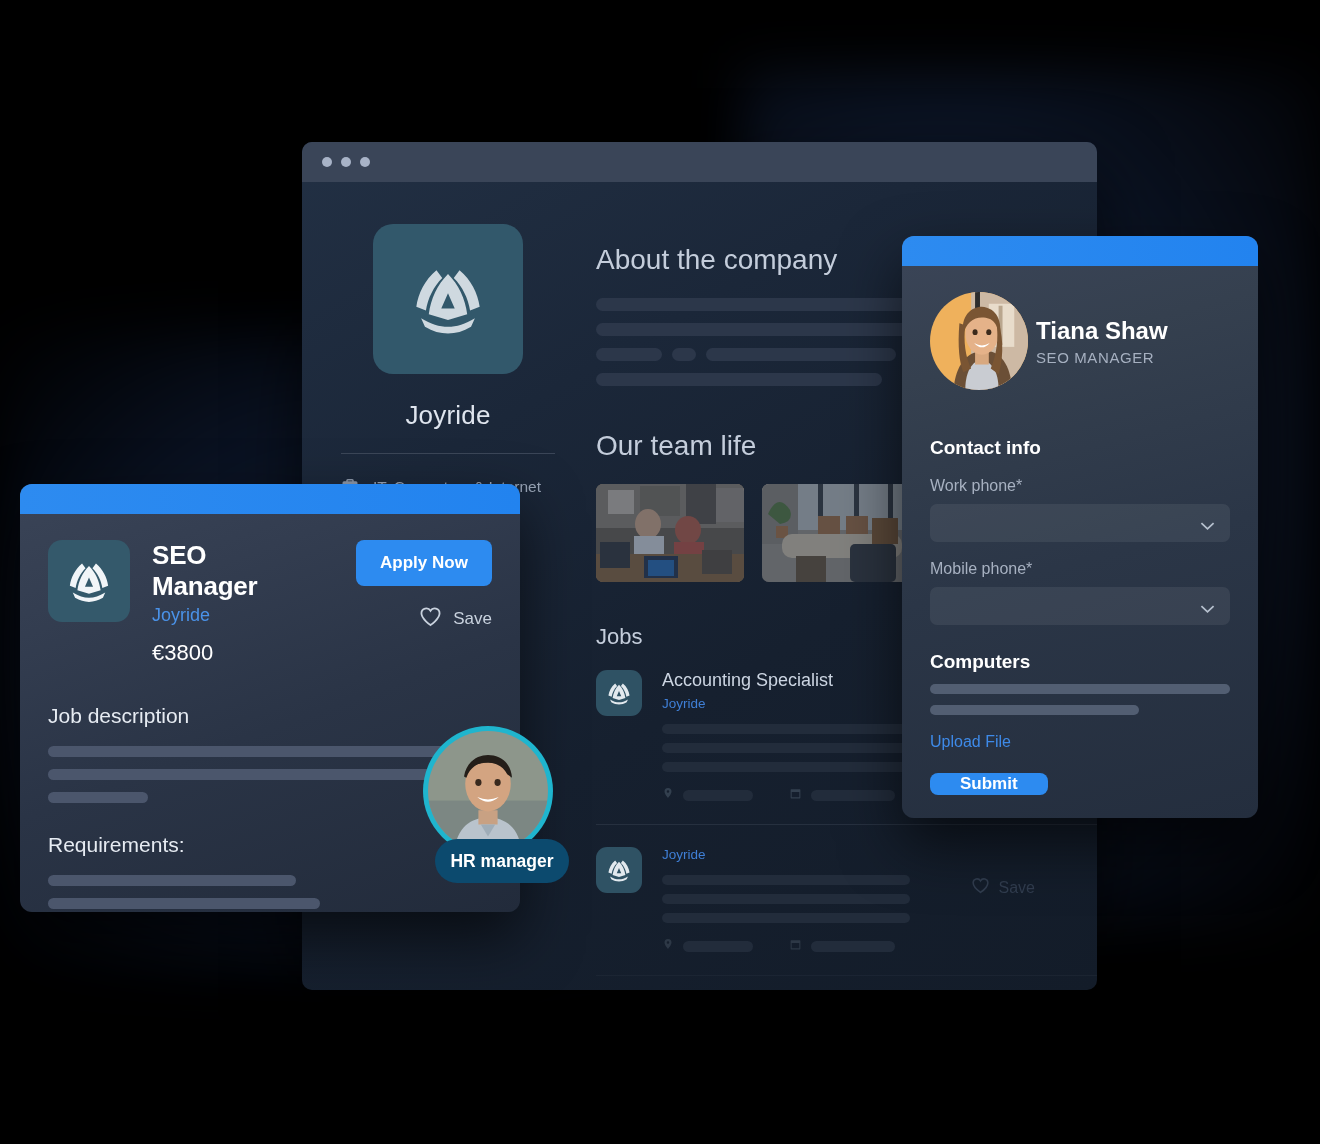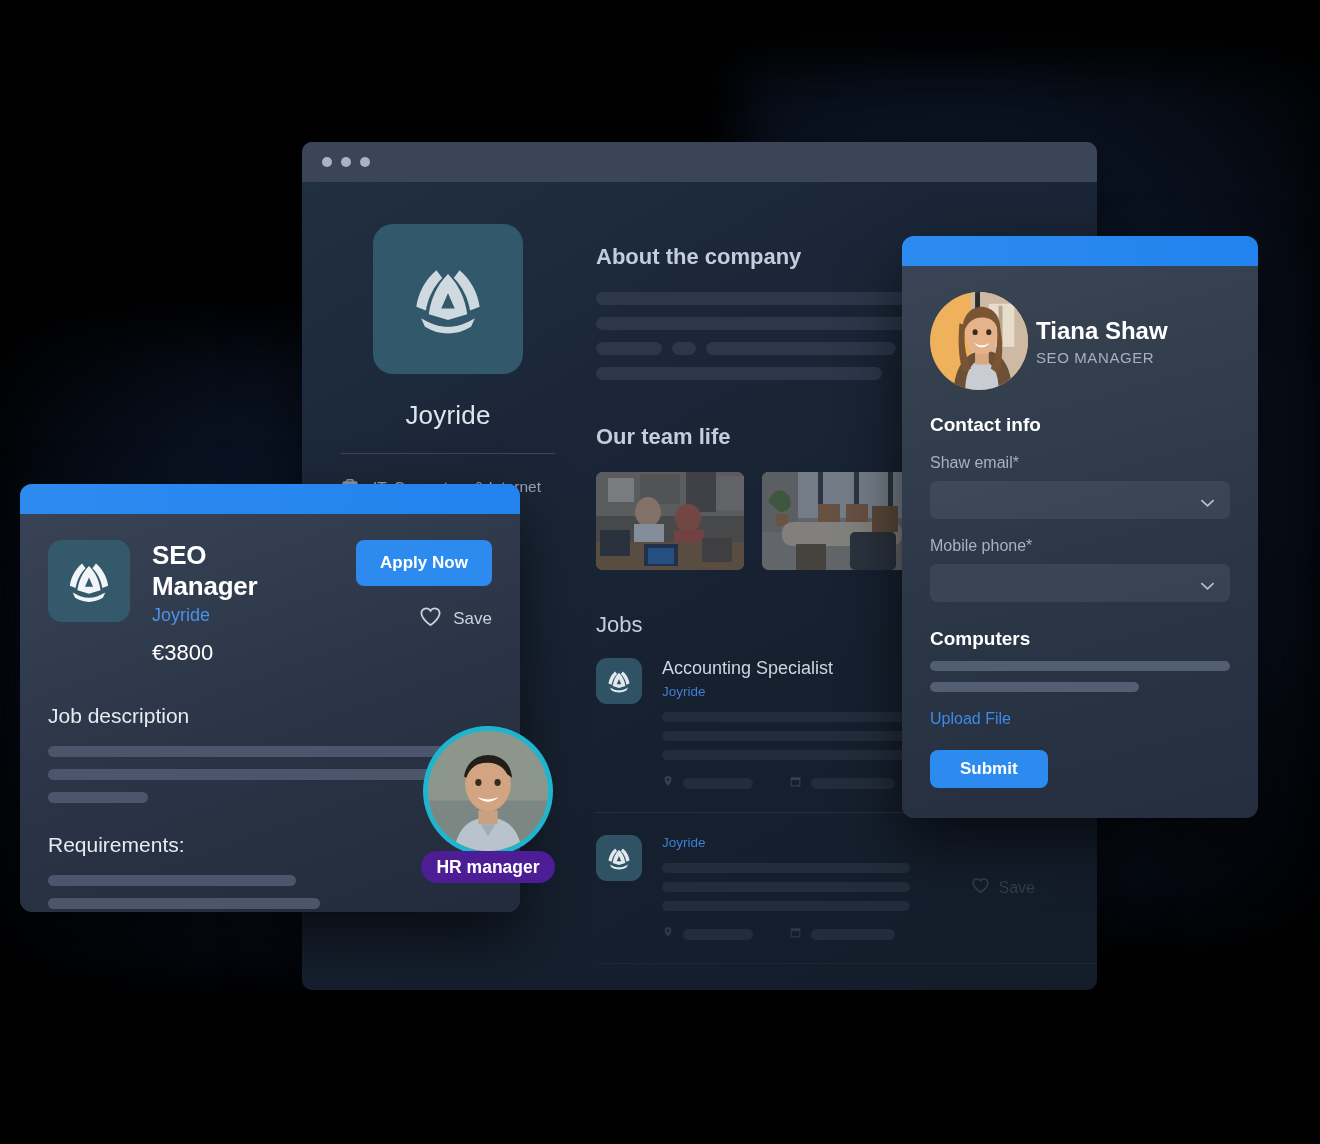--- a/index.html
+++ b/index.html
@@ -48,21 +48,21 @@
     margin-top: 26px; font-size: 26px; color: #dfe5ee; font-weight: 400; letter-spacing: .2px;
   }
   .divider { width: 214px; height: 1px; background: #3b4658; margin-top: 22px; }
   .meta-row {
     margin-top: 22px; display: flex; align-items: center; gap: 14px; width: 214px;
     color: #9aa6b8; font-size: 15.5px;
   }
 
   
   .bcol-right { flex: 1; padding: 62px 0 0 2px; }
-  .sec-title { font-size: 22px; color: #c4cddb; font-weight: 700; margin-bottom: 22px; }
+  .sec-title { font-size: 28px; color: #c4cddb; font-weight: 400; margin-bottom: 22px; }
   .sk { height: 13px; border-radius: 7px; background: #2c374a; margin-bottom: 12px; }
   .sk-row { display: flex; gap: 10px; margin-bottom: 12px; }
   .sk-row .sk { margin-bottom: 0; }
   .team-imgs { display: flex; gap: 18px; margin-top: 4px; }
   .team-img { width: 148px; height: 98px; border-radius: 7px; overflow: hidden; position: relative; }
   .team-img svg { display:block; width:100%; height:100%; }
 
   
   .jobs-title { font-size: 22px; color: #c4cddb; margin: 42px 0 20px 0; }
   .job { display: flex; gap: 20px; padding-bottom: 20px; position: relative; }
@@ -119,49 +119,49 @@
 
   
   .hr-badge { position: absolute; left: 421px; top: 726px; width: 134px; height: 157px; }
   .hr-ring {
     position: absolute; left: 2px; top: 0; width: 130px; height: 130px; border-radius: 50%;
     background: #1fb5ce; padding: 5px;
   }
   .hr-photo { width: 100%; height: 100%; border-radius: 50%; overflow: hidden; }
   .hr-photo svg { display:block; width:100%; height:100%; }
   .hr-label {
-    position: absolute; left: 0; bottom: 0; width: 134px; height: 32px; border-radius: 22px;
-    background: #4c1d95; color: #fff; font-size: 17.5px; font-weight: 700;
+    position: absolute; left: 14px; bottom: 0; width: 134px; height: 44px; border-radius: 22px;
+    background: #0c4a6e; color: #fff; font-size: 17.5px; font-weight: 700;
     display: flex; align-items: center; justify-content: center;
   }
 
   
   .formcard {
     position: absolute; left: 902px; top: 236px; width: 356px; height: 582px;
     border-radius: 12px; overflow: hidden;
     background: linear-gradient(165deg, #3b4558 0%, #35404f 22%, #2b3647 55%, #242e3e 100%);
     box-shadow: 0 26px 60px rgba(0,0,0,.6);
   }
   .fc-inner { padding: 26px 28px 0 28px; }
   .fc-person { display: flex; align-items: center; gap: 8px; }
   .fc-avatar { width: 98px; height: 98px; border-radius: 50%; overflow: hidden; flex: 0 0 98px; }
   .fc-avatar svg { display:block; width:100%; height:100%; }
   .fc-name { font-size: 24px; font-weight: 700; color: #fff; }
   .fc-role { font-size: 15px; color: #a6b0c0; margin-top: 4px; letter-spacing: .6px; }
-  .fc-h { font-size: 19px; font-weight: 700; color: #fff; margin-top: 24px; }
+  .fc-h { font-size: 19px; font-weight: 700; color: #fff; margin-top: 47px; }
   .fc-label { font-size: 16px; color: #a7b1c1; margin-top: 18px; margin-bottom: 9px; }
   .fc-input {
     position: relative; height: 38px; border-radius: 7px;
     background: rgba(255,255,255,.07);
   }
   .fc-chev { position: absolute; right: 15px; top: 13px; }
   .fc-att-sk { height: 10px; border-radius: 6px; background: #525e72; margin-top: 11px; }
   .upload-link { display: inline-block; font-size: 16px; color: #3e8ae8; margin-top: 18px; cursor: pointer; }
   .submit-btn {
-    display: block; margin-top: 22px; padding: 9px 30px; border: none; border-radius: 8px;
+    display: block; margin-top: 22px; padding: 1px 30px; border: none; border-radius: 8px;
     background: #2d8bf0; color: #fff; font-size: 17px; font-weight: 700;
     font-family: "Liberation Sans", sans-serif; cursor: pointer;
   }
 </style>
 </head>
 <body>
 
 <div class="stage">
 
   <div class="glow"></div>
@@ -445,21 +445,21 @@
           </svg>
         </div>
         <div>
           <div class="fc-name">Tiana Shaw</div>
           <div class="fc-role">SEO MANAGER</div>
         </div>
       </div>
 
       <div class="fc-h">Contact info</div>
 
-      <div class="fc-label">Shaw email*</div>
+      <div class="fc-label">Work phone*</div>
       <div class="fc-input">
         <span class="fc-chev">
           <svg width="15" height="10" viewBox="0 0 16 10" fill="none" stroke="#b6c0ce" stroke-width="1.9" aria-hidden="true">
             <path d="M1.5 2 L8 8 L14.5 2"></path>
           </svg>
         </span>
       </div>
 
       <div class="fc-label">Mobile phone*</div>
       <div class="fc-input">

